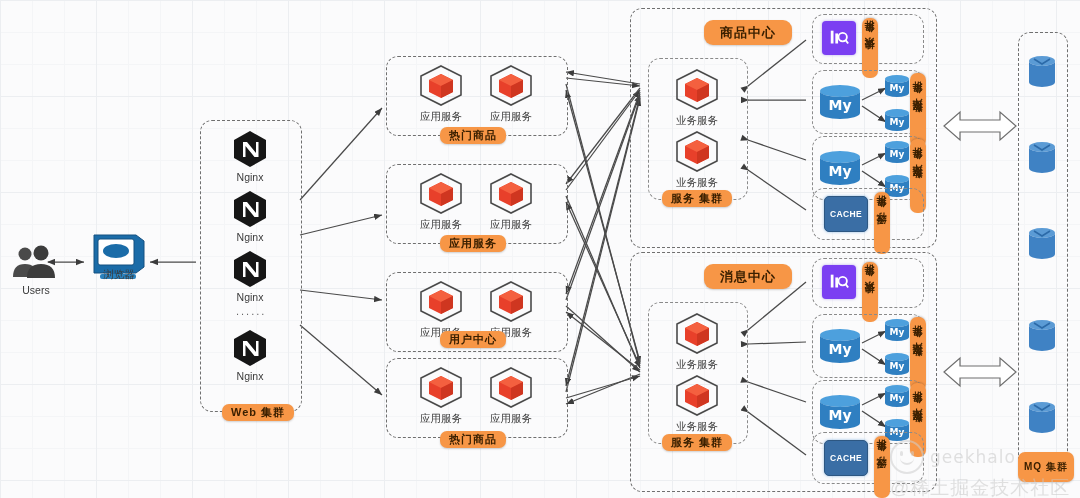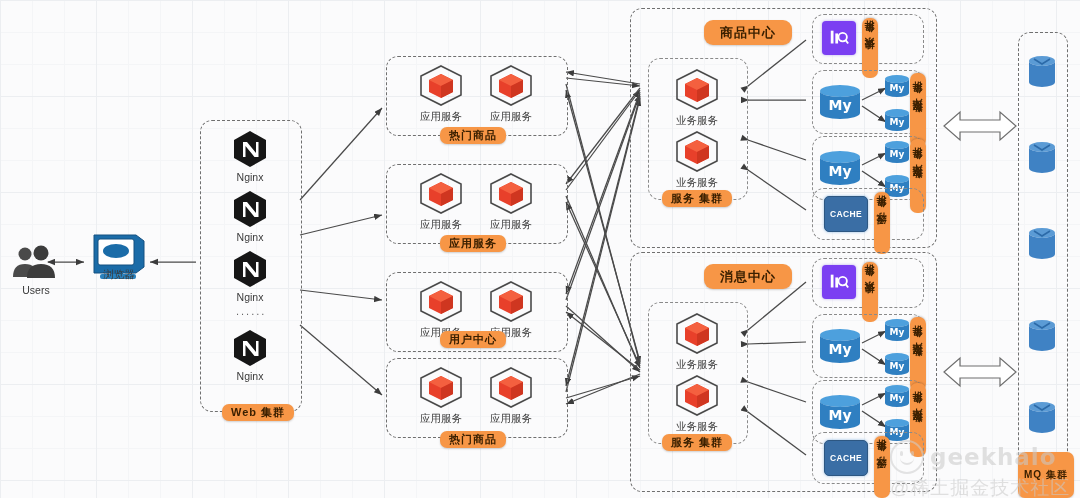--- a/index.html
+++ b/index.html
@@ -75,23 +75,22 @@
   .store svg{width:100%;height:100%;display:block;}
 
   .users{position:absolute;width:52px;height:34px;}
   .browser{position:absolute;width:58px;height:50px;}
 
   .dots{position:absolute;font-size:11px;color:#666;letter-spacing:2px;}
 
   
   .wm{position:absolute;pointer-events:none;opacity:.55;}
   .wm-text{
-    font-size:23px;color:#c9c9c9;letter-spacing:1px;
+    font-size:17px;color:#c9c9c9;letter-spacing:1px;
     font-family:"DejaVu Sans",sans-serif;
-    font-weight:bold;
   }
   .wm-sub{font-size:19px;color:#c9c9c9;letter-spacing:1px;}
   .wm-face{
     width:30px;height:30px;border:2px solid #cfcfcf;border-radius:50%;
     position:relative;display:inline-block;vertical-align:middle;
   }
   .wm-face i{position:absolute;width:3px;height:5px;background:#cfcfcf;border-radius:2px;top:9px;}
   .wm-face i.l{left:8px;} .wm-face i.r{right:8px;}
   .wm-face b{position:absolute;left:8px;right:8px;bottom:7px;height:5px;
     border-bottom:2px solid #cfcfcf;border-radius:0 0 9px 9px;}
@@ -516,21 +515,21 @@
       <path d="M7 5 L15 10 L23 5" fill="none" stroke="#2c6aa8" stroke-width="1.6"></path>
       </svg>
   </div>
   <div class="store" style="left:1027px;top:400px;">
     <svg viewBox="0 0 30 36">
         <ellipse cx="15" cy="7" rx="13" ry="5" fill="#5b9bd5"></ellipse>
       <path d="M2 7 v21 a13 5 0 0 0 26 0 V7 a13 5 0 0 1 -26 0 z" fill="#3f82c4"></path>
       <path d="M7 5 L15 10 L23 5" fill="none" stroke="#2c6aa8" stroke-width="1.6"></path>
       </svg>
   </div>
-  <div class="badge" style="left:1018px;top:452px;font-size:10px;padding:18px 6px;">MQ 集群</div>
+  <div class="badge" style="left:1018px;top:452px;font-size:10px;padding:10px 6px;">MQ 集群</div>
 
   <div class="wm" style="left:890px;top:440px;">
     <div style="display:flex;align-items:center;gap:6px;">
       <span class="wm-face">
           <i class="l"></i>
           <i class="r"></i>
           <b></b>
         </span>
       <span class="wm-text">geekhalo</span>
     </div>

